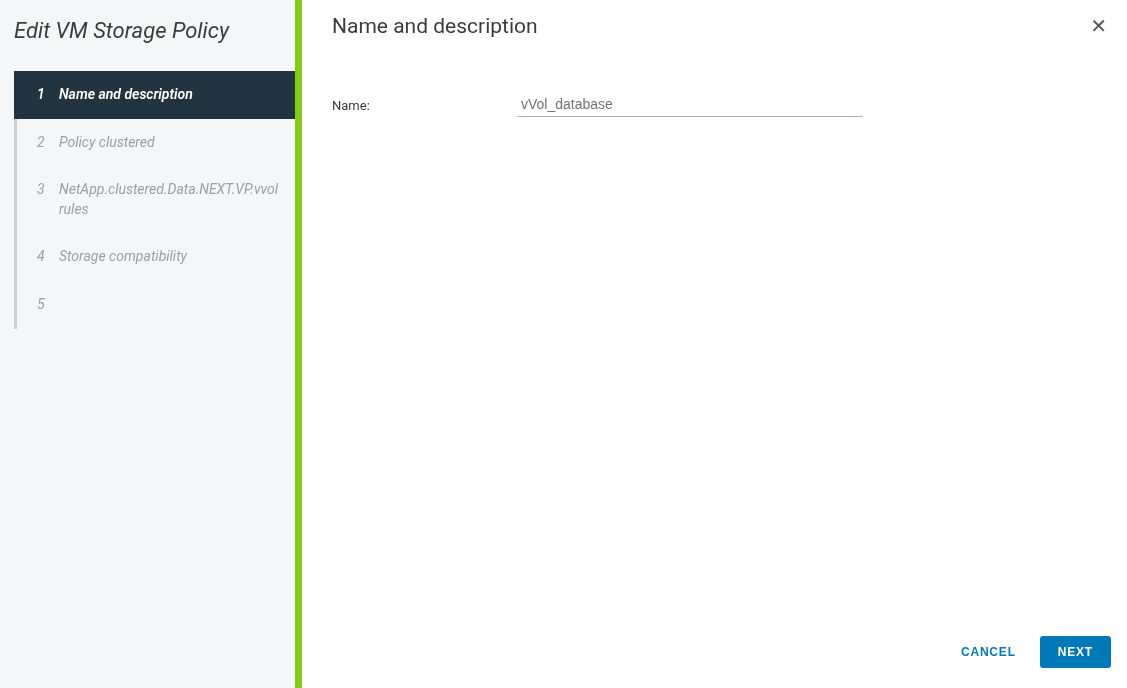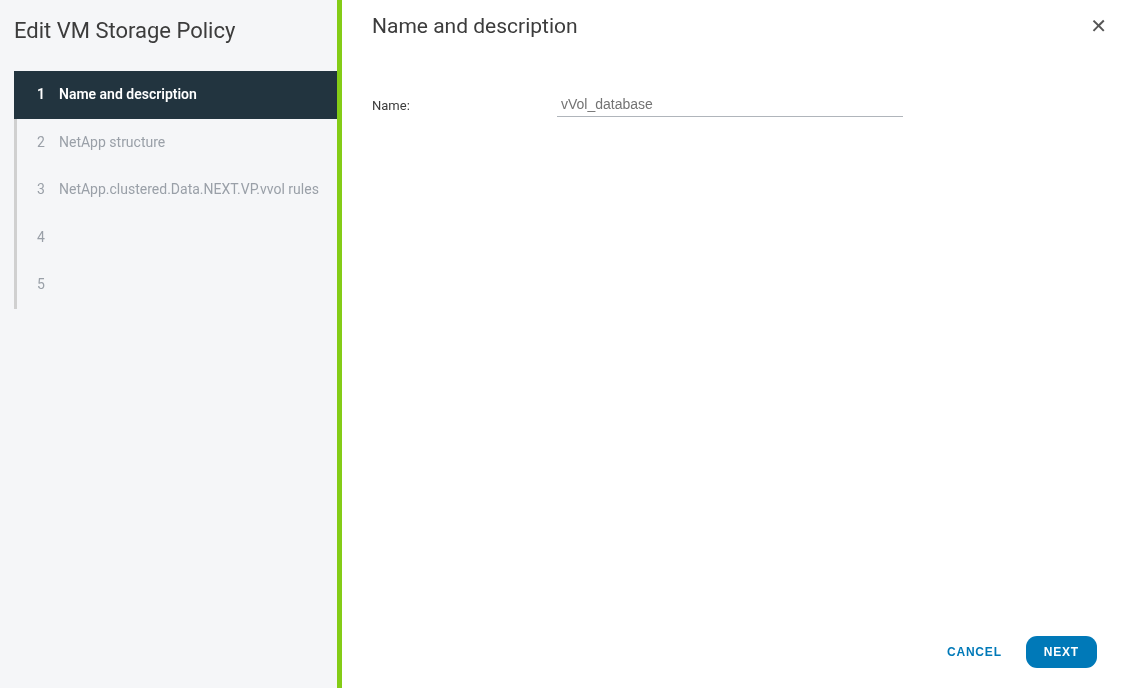--- a/index.html
+++ b/index.html
@@ -10,26 +10,27 @@
     body {
       font-family: -apple-system, BlinkMacSystemFont, "Segoe UI", Roboto, "Helvetica Neue", Arial, sans-serif;
       background: #fff;
       color: #3c3c3c;
       width: 1127px;
       height: 688px;
       overflow: hidden;
       display: flex;
     }
     .sidebar {
-      width: 342px;
+      width: 302px;
       height: 100%;
       background: #f5f6f8;
-      border-right: 5px solid #84cc16;
+      border-right: 7px solid #84cc16;
       display: flex;
       flex-direction: column;
+      font-style: italic;
     }
     .sidebar-title {
       font-size: 22px;
       font-weight: 400;
       color: #3c3c3c;
       padding: 18px 14px 20px 14px;
     }
     .steps-container {
       border-left: 3px solid #d0d0d0;
       margin-left: 14px;
@@ -125,65 +126,66 @@
       color: #5a5a5a;
       padding: 6px 8px;
       outline: none;
       resize: both;
       font-family: inherit;
     }
     .footer {
       display: flex;
       justify-content: flex-end;
       align-items: center;
-      padding: 16px 30px 20px 0;
+      padding: 16px 16px 20px 0;
       gap: 20px;
     }
     .cancel-btn {
       background: none;
       border: none;
       color: #0079b8;
       font-size: 12px;
       font-weight: 600;
       letter-spacing: 0.8px;
       cursor: pointer;
       padding: 8px 4px;
     }
     .next-btn {
       background: #0079b8;
       border: none;
-      border-radius: 11px;
+      border-radius: 3px;
       color: #ffffff;
       font-size: 12px;
       font-weight: 600;
       letter-spacing: 0.8px;
       cursor: pointer;
       padding: 9px 18px;
     }
   </style>
 </head>
 <body>
 
 <div class="sidebar">
   <div class="sidebar-title">Edit VM Storage Policy</div>
   <div class="steps-container">
     <div class="step-item active">
       <span class="step-number">1</span>
       <span class="step-label">Name and description</span>
     </div>
     <div class="step-item">
       <span class="step-number">2</span>
-      <span class="step-label">NetApp structure</span>
+      <span class="step-label">Policy clustered</span>
     </div>
     <div class="step-item">
       <span class="step-number">3</span>
       <span class="step-label">NetApp.clustered.Data.NEXT.VP.vvol rules</span>
     </div>
     <div class="step-item">
       <span class="step-number">4</span>
+      <span class="step-label">Storage compatibility</span>
     </div>
     <div class="step-item">
       <span class="step-number">5</span>
     </div>
   </div>
 </div>
 
 <div class="main">
   <div class="main-header">
     <div class="main-title">Name and description</div>

